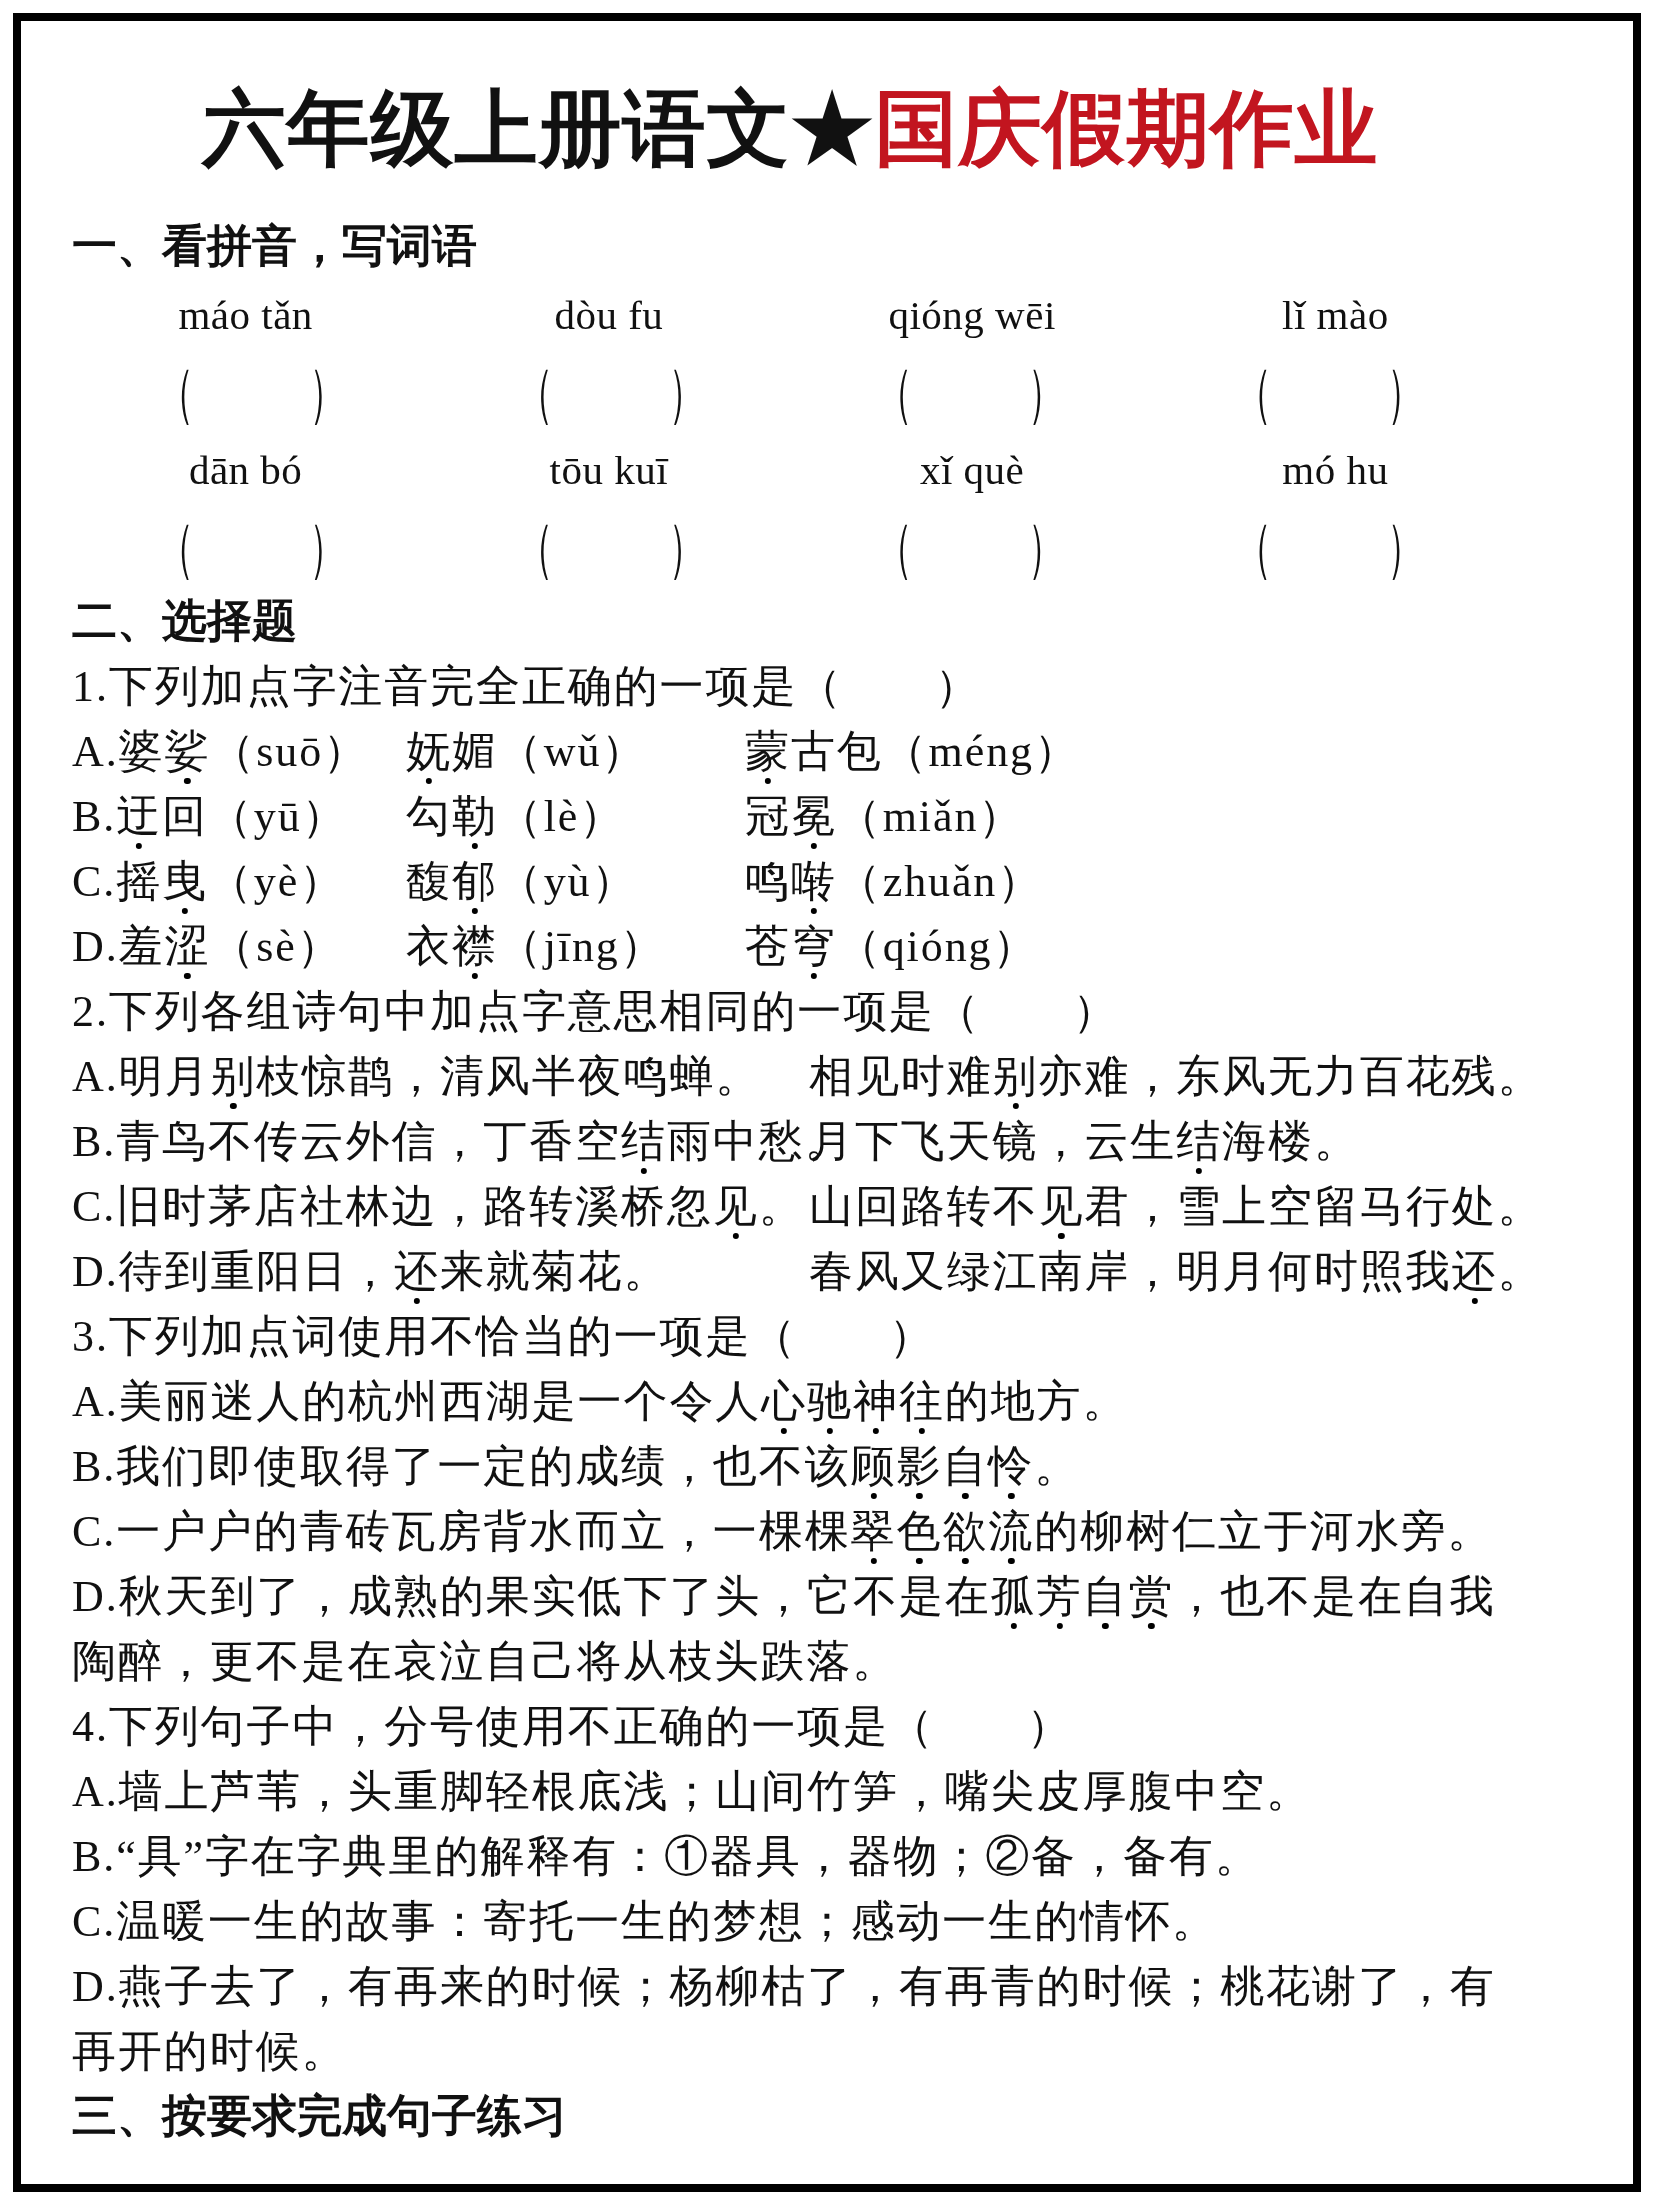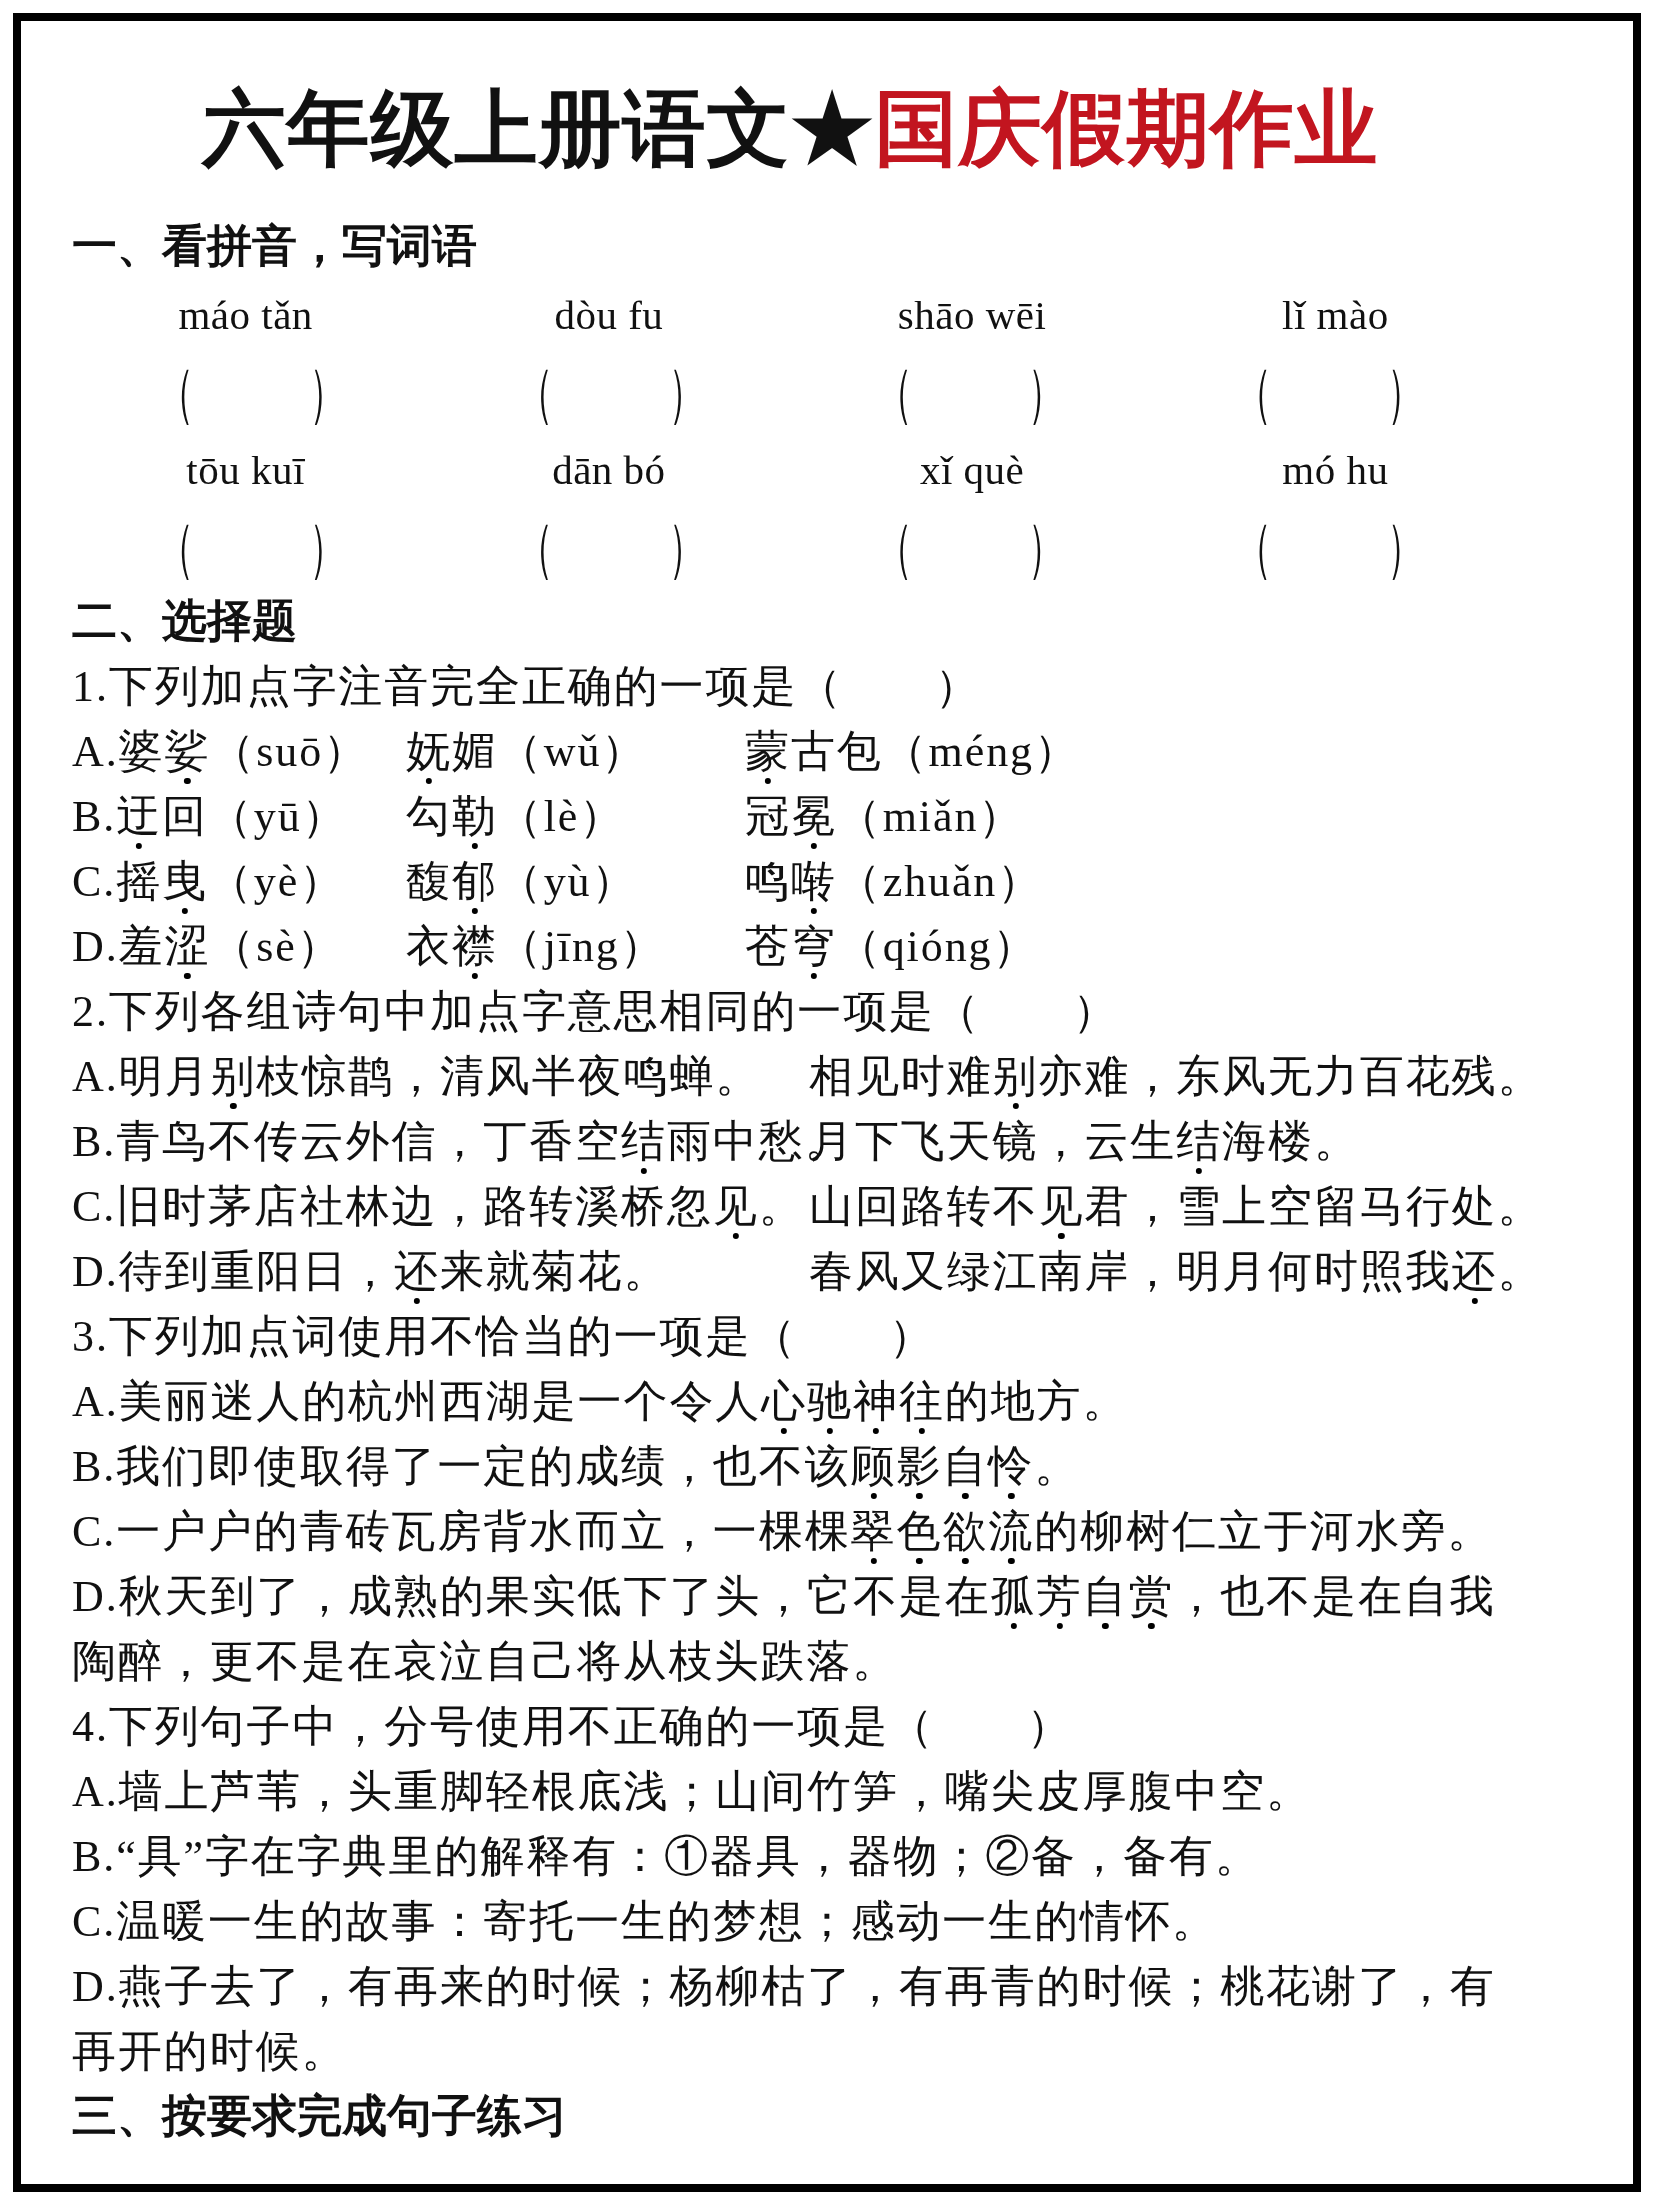--- a/index.html
+++ b/index.html
@@ -78,21 +78,21 @@
   <div class="content">
 
     <h1 class="title"><span>六年级上册语文★</span><span class="red" style="color: rgb(194, 21, 31);">国庆假期作业</span></h1>
 
     <h2 class="sec">一、看拼音，写词语</h2>
 
     <div>
         <div class="pinyin-words">
           <div class="pw">máo tǎn</div>
           <div class="pw">dòu fu</div>
-          <div class="pw">shāo wēi</div>
+          <div class="pw">qióng wēi</div>
           <div class="pw">lǐ mào</div>
         </div>
         <div class="pinyin-parens">
           <div class="pc"><span class="paren-pair">
               <span class="paren">（</span>
               <span class="paren">）</span>
             </span></div>
           <div class="pc"><span class="paren-pair">
               <span class="paren">（</span>
               <span class="paren">）</span>
@@ -100,22 +100,22 @@
           <div class="pc"><span class="paren-pair">
               <span class="paren">（</span>
               <span class="paren">）</span>
             </span></div>
           <div class="pc"><span class="paren-pair">
               <span class="paren">（</span>
               <span class="paren">）</span>
             </span></div>
         </div>
         <div class="pinyin-words">
+          <div class="pw">dān bó</div>
           <div class="pw">tōu kuī</div>
-          <div class="pw">dān bó</div>
           <div class="pw">xǐ què</div>
           <div class="pw">mó hu</div>
         </div>
         <div class="pinyin-parens">
           <div class="pc"><span class="paren-pair">
               <span class="paren">（</span>
               <span class="paren">）</span>
             </span></div>
           <div class="pc"><span class="paren-pair">
               <span class="paren">（</span>

